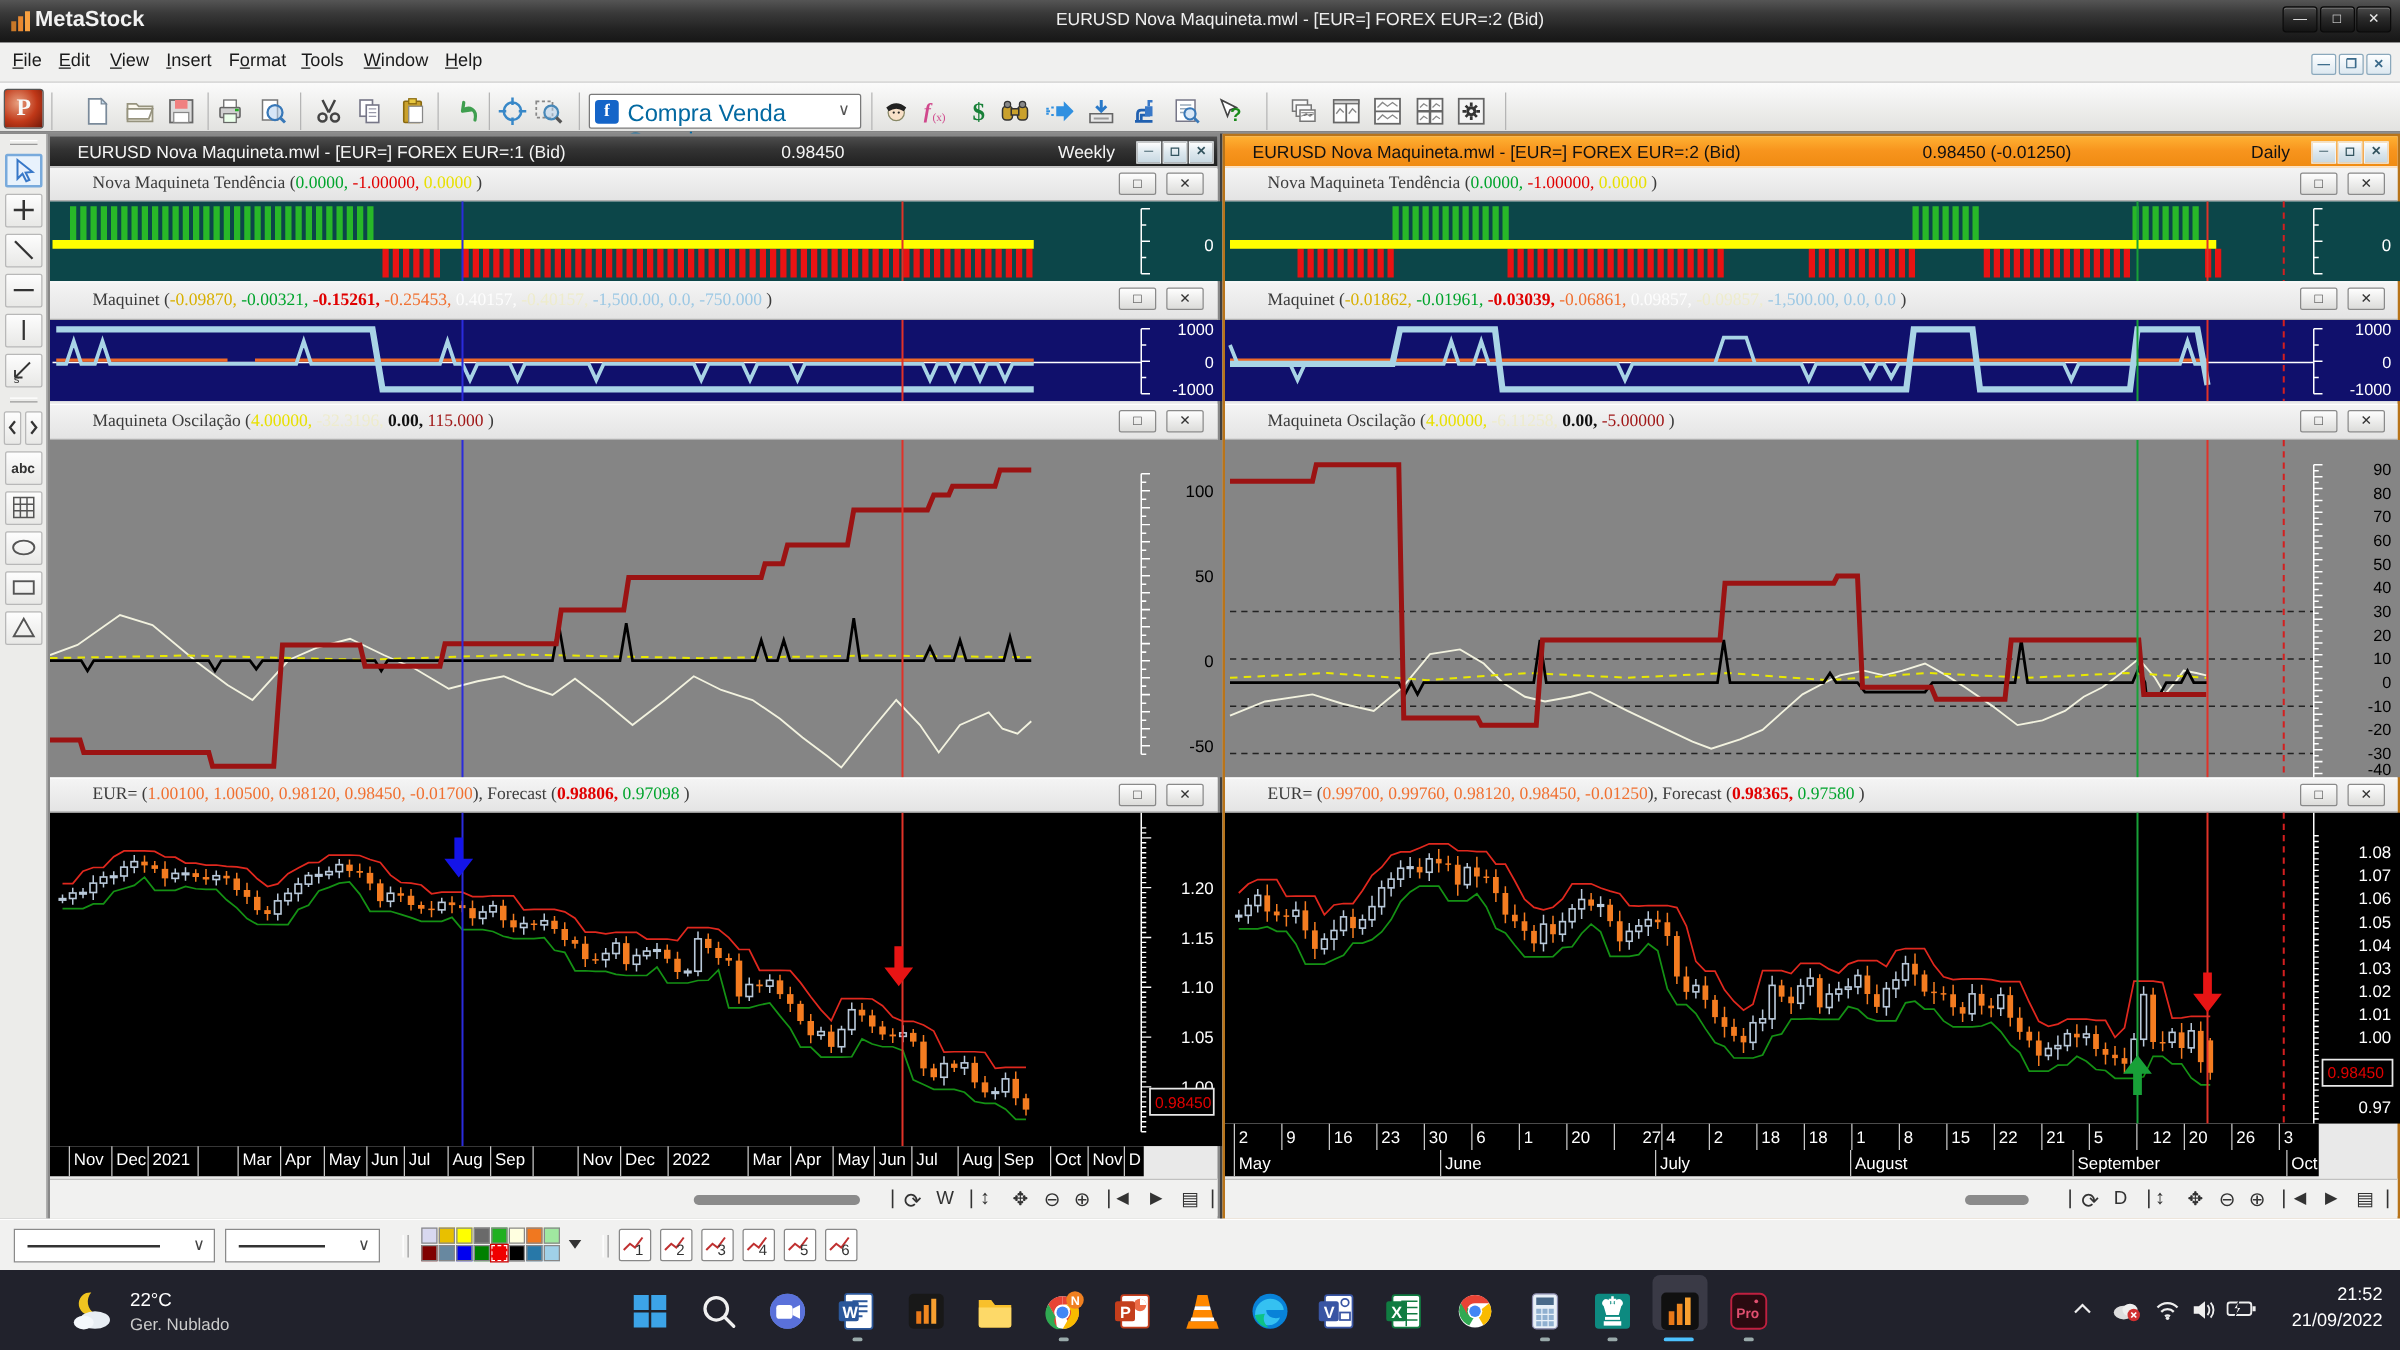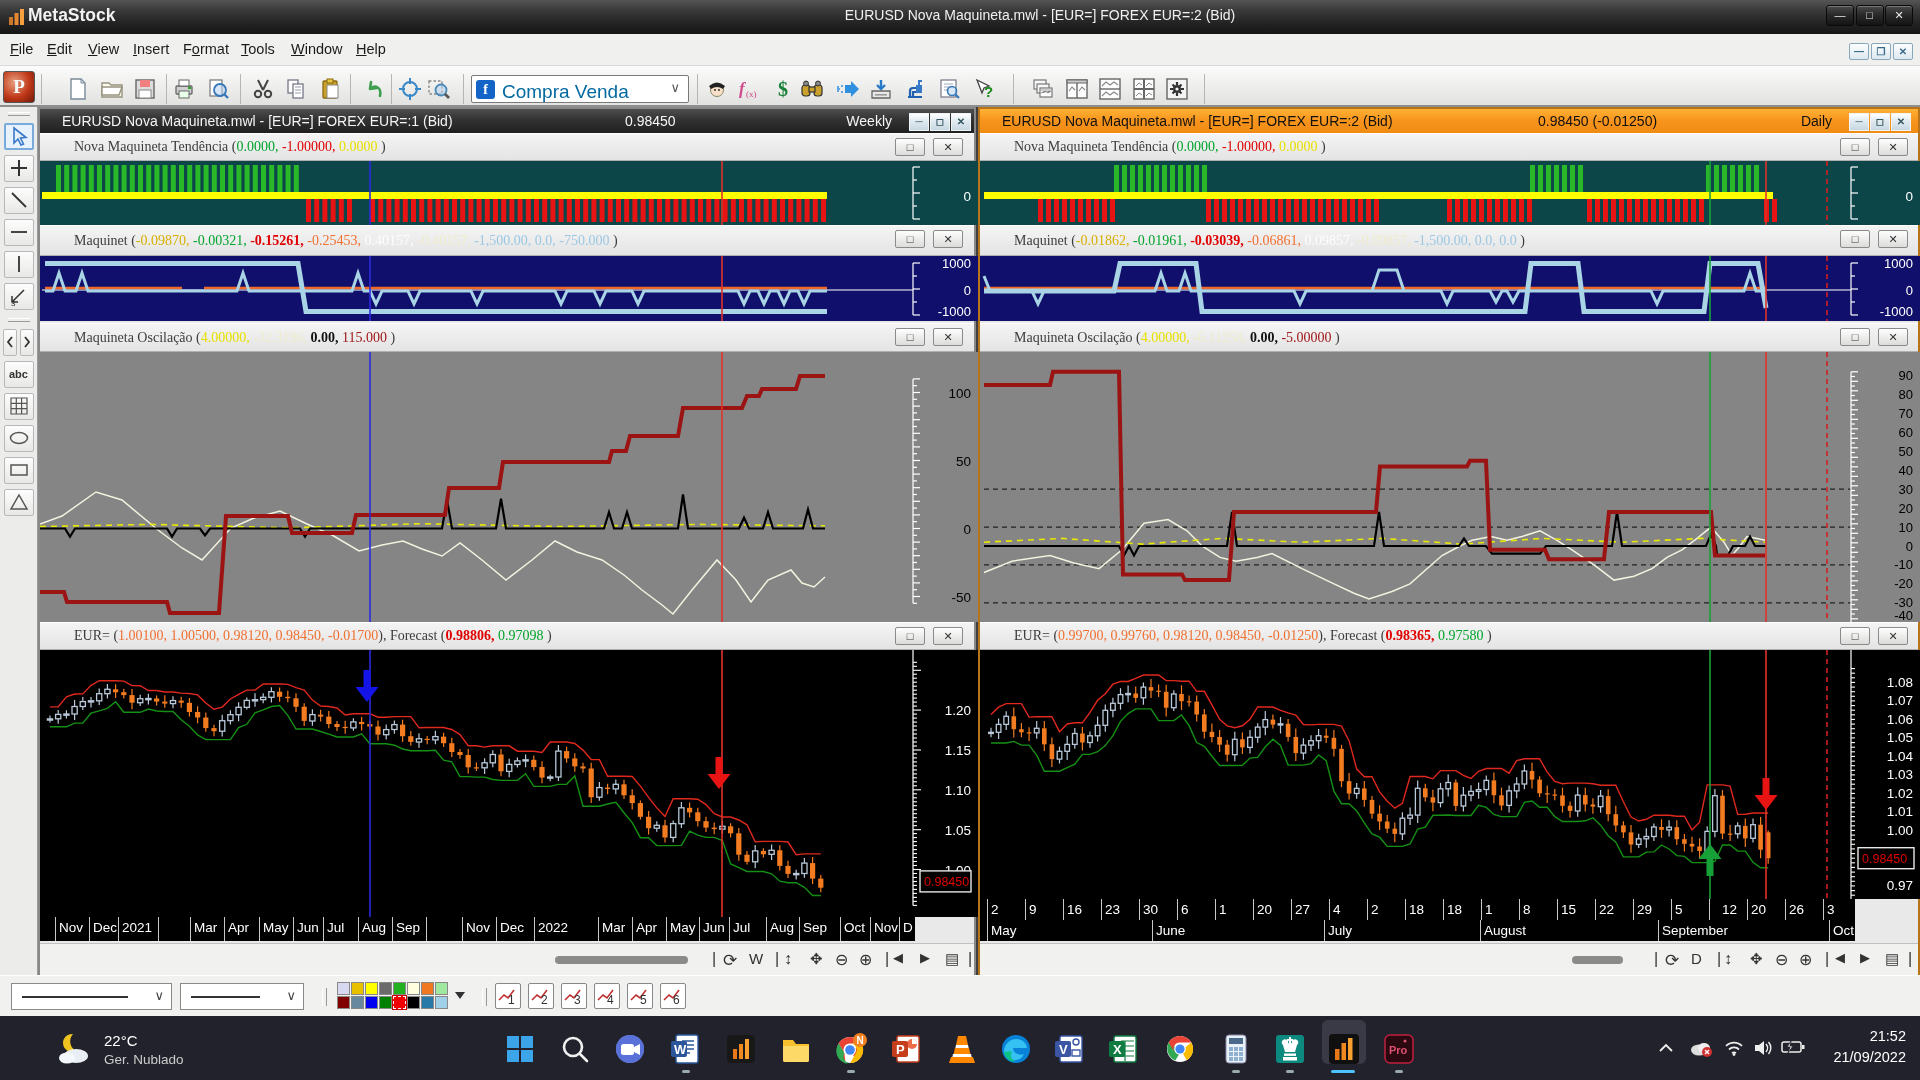--- a/index.html
+++ b/index.html
@@ -1245,30 +1245,30 @@
       </svg></div>
     <div class="dateaxis" style="left:0px;top:790px;width:875px;height:21px;">
       <div class="dcell" style="left:7px;width:38px;">2</div>
       <div class="dcell" style="left:45px;width:38px;">9</div>
       <div class="dcell" style="left:83px;width:38px;">16</div>
       <div class="dcell" style="left:121px;width:38px;">23</div>
       <div class="dcell" style="left:159px;width:38px;">30</div>
       <div class="dcell" style="left:197px;width:38px;">6</div>
       <div class="dcell" style="left:235px;width:38px;">1</div>
       <div class="dcell" style="left:273px;width:38px;">20</div>
-      <div class="dcell" style="left:311px;width:38px;">27</div>
+      <div class="dcell" style="left:311px;width:38px;text-align:right;">27</div>
       <div class="dcell" style="left:349px;width:38px;">4</div>
       <div class="dcell" style="left:387px;width:38px;">2</div>
       <div class="dcell" style="left:425px;width:38px;">18</div>
       <div class="dcell" style="left:463px;width:38px;">18</div>
       <div class="dcell" style="left:501px;width:38px;">1</div>
       <div class="dcell" style="left:539px;width:38px;">8</div>
       <div class="dcell" style="left:577px;width:38px;">15</div>
       <div class="dcell" style="left:615px;width:38px;">22</div>
-      <div class="dcell" style="left:653px;width:38px;">29</div>
+      <div class="dcell" style="left:653px;width:38px;">21</div>
       <div class="dcell" style="left:691px;width:38px;">5</div>
       <div class="dcell" style="left:729px;width:38px;padding-left:12px;">12</div>
       <div class="dcell" style="left:767px;width:38px;">20</div>
       <div class="dcell" style="left:805px;width:38px;">26</div>
       <div class="dcell" style="left:843px;width:32px;">3</div>
     </div>
     <div class="dateaxis" style="left:0px;top:811px;width:875px;height:21px;">
       <div class="dcell" style="left:7px;width:165px;">May</div>
       <div class="dcell" style="left:172px;width:172px;">June</div>
       <div class="dcell" style="left:344px;width:156px;">July</div>

